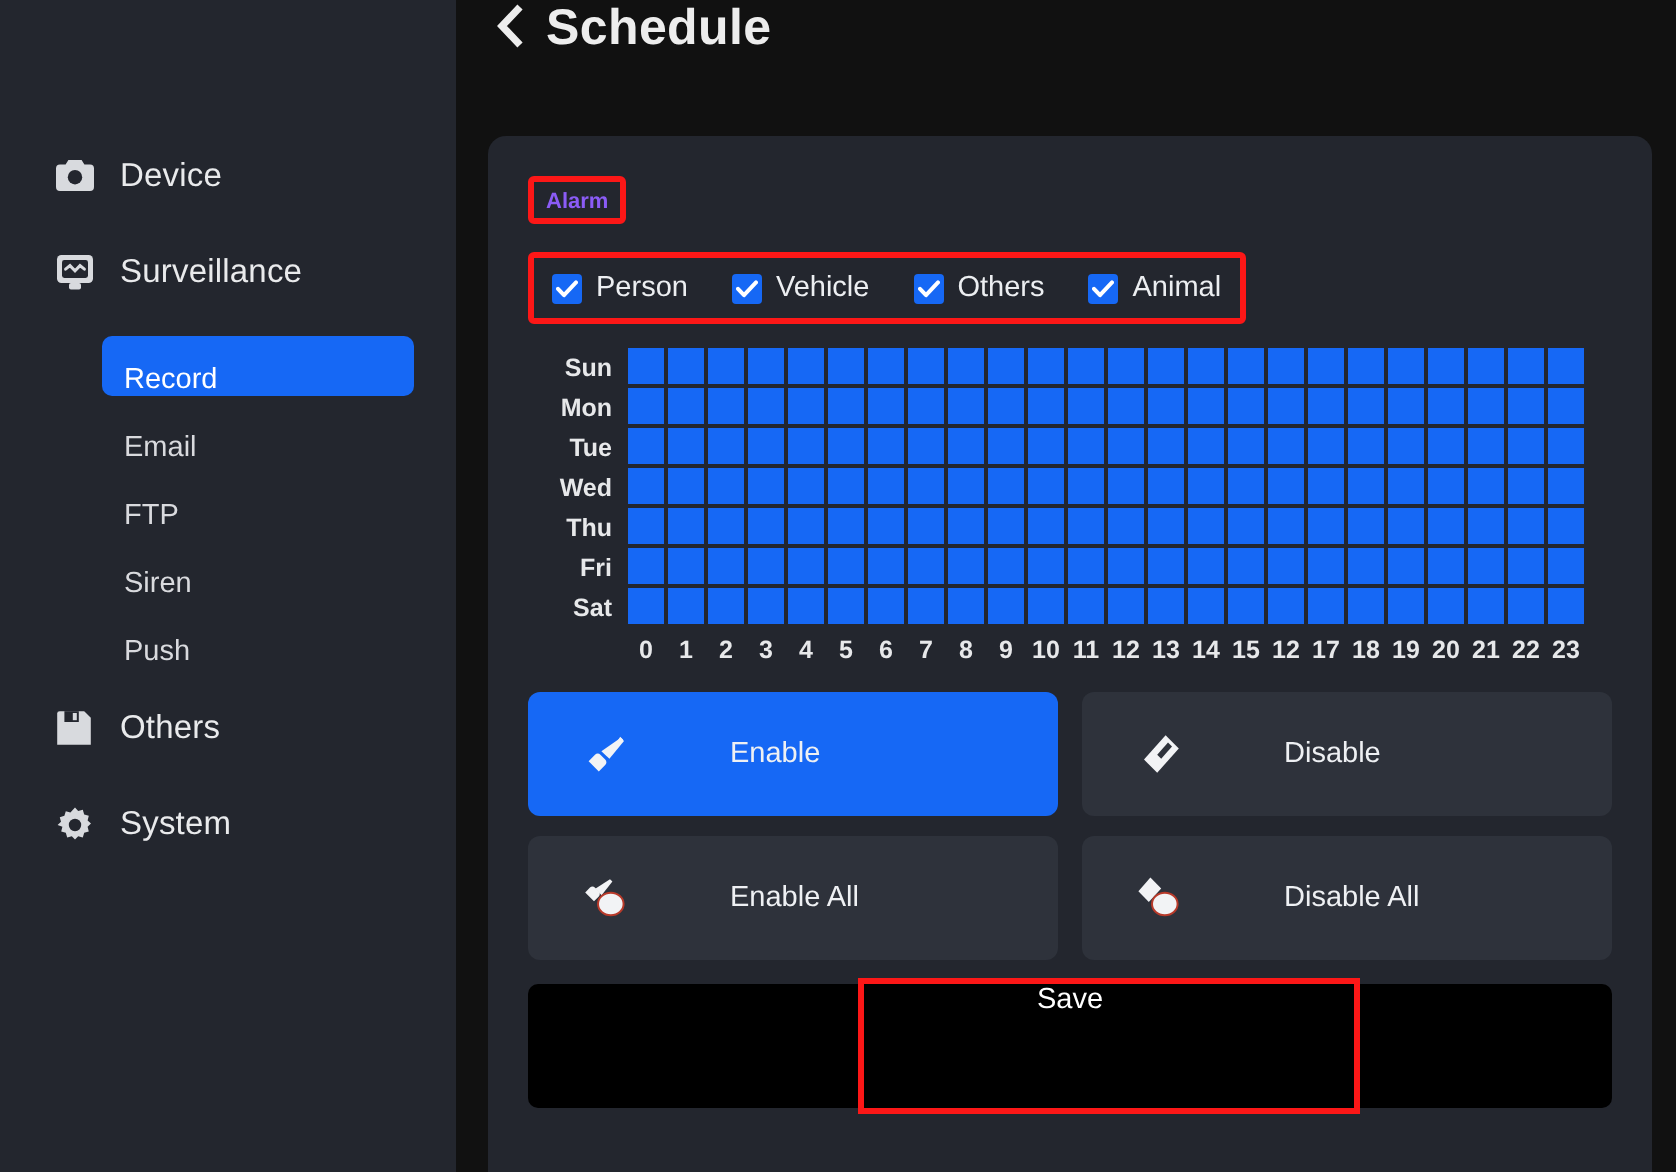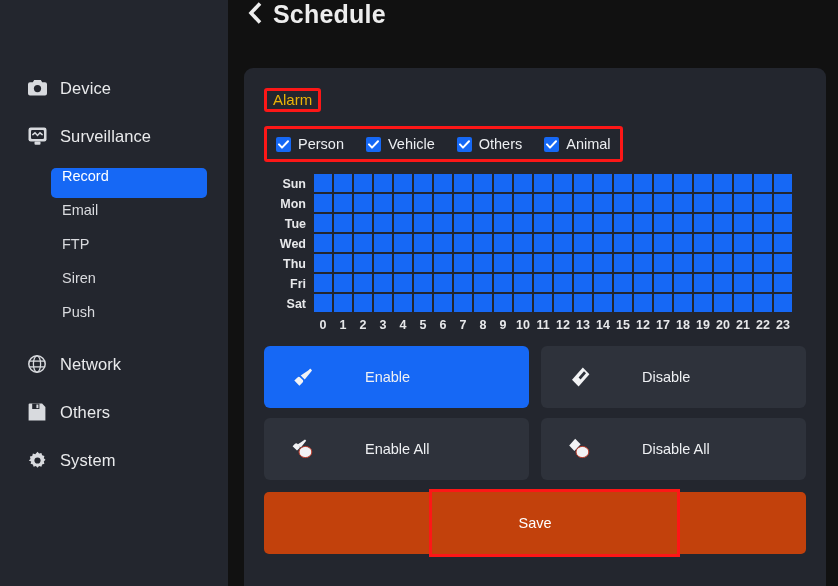--- a/index.html
+++ b/index.html
@@ -33,21 +33,21 @@
     margin-right: 13px;
     flex: 0 0 20px;
   }
   .nav-top .lbl {
     font-size: 16.5px; color: #e9eaec; letter-spacing: .1px;
   }
   .sub-list { margin-bottom: 14px; }
   .sub-item {
     height: 30px;
     margin: 0 21px 4px 51px;
-    display: flex; align-items: flex-start;
+    display: flex; align-items: flex-end;
     padding-left: 11px;
     border-radius: 5px;
     font-size: 14.5px;
     color: #d9dade;
     cursor: pointer;
   }
   .sub-item.active { background: #1668f5; color: #ffffff; }
 
   
   .main { flex: 1 1 auto; height: 586px; background: #111111; position: relative; }
@@ -72,23 +72,24 @@
     width: 582px;
     height: 518px;
     background: #23262e;
     border-radius: 9px 9px 0 0;
     padding: 14px 20px 0 20px;
   }
 
   
   .tab-row { height: 32px; display: flex; align-items: center; margin-top: 2px; }
   .tab {
-    font-size: 15px; color: #eab308;
+    font-size: 11px; color: #8b5cf6;
     padding: 3px 6px 4px 6px;
     cursor: pointer;
+    font-weight: bold;
   }
   .hl { border: 3px solid #fc1717; border-radius: 3px; }
   .tab-hl { display: inline-block; }
 
   
   .check-row-wrap { margin-top: 10px; display: inline-block; }
   .check-row {
     display: flex; 
     gap: 22px;
     padding: 7px 9px;
@@ -156,23 +157,23 @@
     display: inline-flex; align-items: center; justify-content: center;
     flex: 0 0 26px;
   }
   .abtn .blbl { font-size: 14.5px; color: #eef0f3; margin-left: 35px; }
 
   
   .save-wrap { margin-top: 12px; position: relative; height: 62px; }
   .save-btn {
     position: absolute; left: 0; top: 0;
     width: 100%; height: 62px;
-    background: #c2410c;
+    background: #000000;
     border-radius: 5px;
-    display: flex; align-items: center; justify-content: center;
+    display: flex; align-items: flex-start; justify-content: center;
     font-size: 14.5px; color: #ffffff;
     cursor: pointer;
   }
   .save-hl {
     position: absolute;
     left: 165px; top: -3px;
     width: 251px; height: 68px;
     border: 3px solid #fc1717;
     pointer-events: none;
   }
@@ -221,33 +222,20 @@
         </div>
         <div class="sub-item">
           <span>Siren</span>
         </div>
         <div class="sub-item">
           <span>Push</span>
         </div>
       </div>
     </div>
 
-    <div class="nav-group">
-      <div class="nav-top">
-        <span class="ic">
-          <svg width="18" height="18" viewBox="0 0 18 18">
-            <circle cx="9" cy="9" r="8.2" fill="none" stroke="#d8dade" stroke-width="1.5"></circle>
-            <ellipse cx="9" cy="9" rx="3.6" ry="8.2" fill="none" stroke="#d8dade" stroke-width="1.3"></ellipse>
-            <line x1="0.9" y1="6.1" x2="17.1" y2="6.1" stroke="#d8dade" stroke-width="1.3"></line>
-            <line x1="0.9" y1="11.9" x2="17.1" y2="11.9" stroke="#d8dade" stroke-width="1.3"></line>
-          </svg>
-        </span>
-        <span class="lbl">Network</span>
-      </div>
-    </div>
 
     <div class="nav-group">
       <div class="nav-top">
         <span class="ic">
           <svg width="18" height="18" viewBox="0 0 18 18">
             <path fill="#d8dade" d="M1.8 0.6h12.3L17.4 3.9v13.5H0.6V1.8A1.2 1.2 0 0 1 1.8 0.6z"></path>
             <rect x="4.2" y="0.6" width="7.2" height="5.4" fill="#23262e"></rect>
             <rect x="8.4" y="1.5" width="2" height="3.6" fill="#d8dade"></rect>
           </svg>
         </span>

